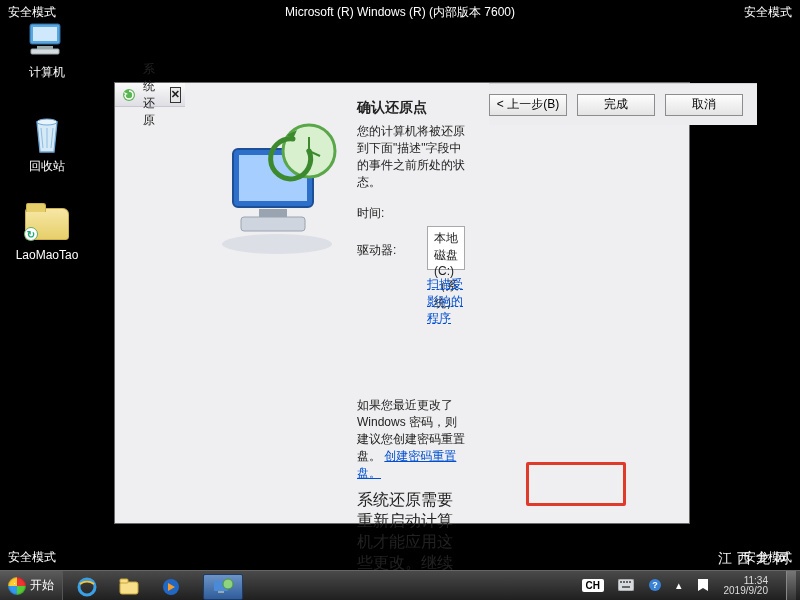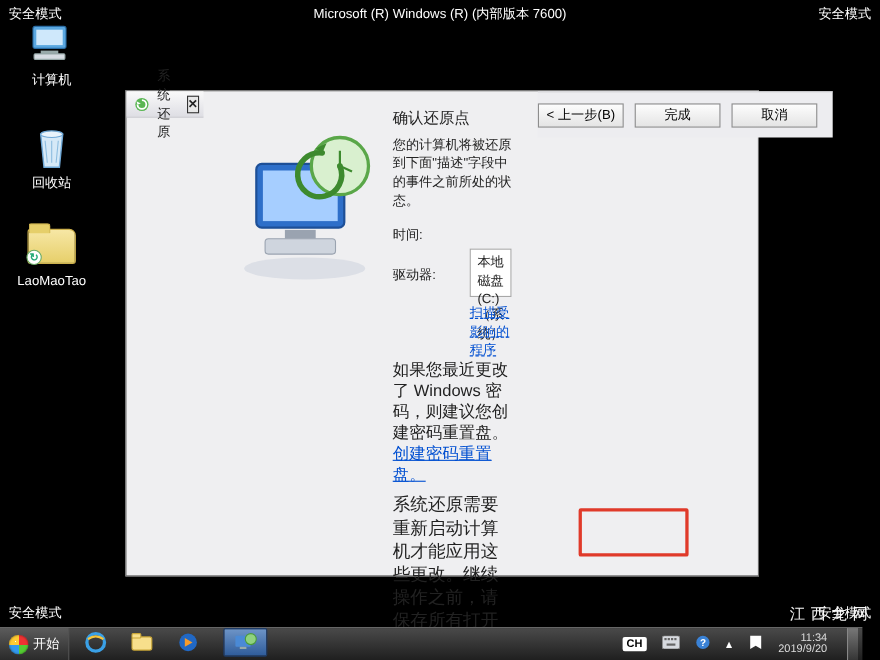--- a/index.html
+++ b/index.html
@@ -41,24 +41,24 @@
     background: #e6cf6a; border-radius: 2px 3px 0 0; border: 1px solid #cdb14d; border-bottom: none;
   }
   .folder-badge {
     position:absolute; bottom:-2px; left:-2px; width:14px; height:14px;
     background:#fff; border-radius:50%; border:1px solid #6a6;
     display:flex;align-items:center;justify-content:center;
     color:#2a7; font-size:10px; font-weight:bold;
   }
   
   .taskbar {
-    position: absolute; bottom: 0; left: 0; right: 16px; height: 30px;
+    position: absolute; bottom: 0; left: 0; right: 0; height: 30px;
     background: linear-gradient(#4a4a4a,#1f1f1f);
     border-top: 1px solid #666;
-    display: flex; align-items: flex-start;
+    display: flex; align-items: flex-end;
   }
   .start-btn {
     display: flex; align-items: center; padding: 0 8px; height: 100%;
     color: #fff; font-size: 12px; gap: 4px;
     background: linear-gradient(#5b5b5b,#2a2a2a);
     border-right: 1px solid #555;
   }
   .win-orb { width: 18px; height: 18px; border-radius: 50%; background: radial-gradient(circle at 35% 35%, #fff 0 2%, transparent 3%), conic-gradient(#e33 0 25%, #5c3 0 50%, #39e 0 75%, #fc3 0); box-shadow: inset 0 0 2px rgba(0,0,0,.6); }
   .task-icons { display: flex; align-items: center; gap: 2px; padding-left: 4px; }
   .task-icons .titem { width: 40px; height: 26px; display: flex; align-items: center; justify-content: center; border-radius: 2px; }
@@ -93,32 +93,32 @@
     font-weight: bold; font-size: 11px;
   }
   .dialog-body { flex: 1; display: flex; }
   .left-illustration {
     width: 172px; padding: 26px 0 0 22px;
   }
   .right-content {
     flex: 1; padding: 16px 24px 0 0;
     color: #222;
   }
-  .right-content h2 { font-size: 14px; font-weight: 400; margin-bottom: 6px; }
+  .right-content h2 { font-size: 14px; font-weight: 700; margin-bottom: 6px; }
   .right-content .lead { font-size: 12px; margin-bottom: 14px; }
   .row { display: flex; font-size: 12px; margin-bottom: 4px; }
   .row .lbl { width: 70px; }
   .drives-label { font-size: 12px; margin-top: 16px; float:left; width:70px; }
   .drives-box {
     margin-left: 70px; height: 44px; border: 1px solid #a8a8a8;
     background: #fff; padding: 3px 6px; font-size: 12px;
   }
   .scan-link { margin-left: 70px; margin-top: 6px; font-size: 12px; }
   .scan-link a { color: #004fd1; text-decoration: underline dashed; }
-  .pwd-note { font-size: 15px; }
+  .pwd-note { font-size: 12px; margin-top: 70px; }
   .pwd-note a { color: #004fd1; text-decoration: underline; }
   .reboot-note { font-size: 16px; margin-top: 8px; }
   .dialog-footer {
     height: 42px; border-top: 1px solid #d4d4d8;
     background: #ededf0;
     display: flex; align-items: center; justify-content: flex-end;
     padding-right: 14px; gap: 10px;
   }
   .btn {
     min-width: 78px; height: 22px; font-size: 12px;

